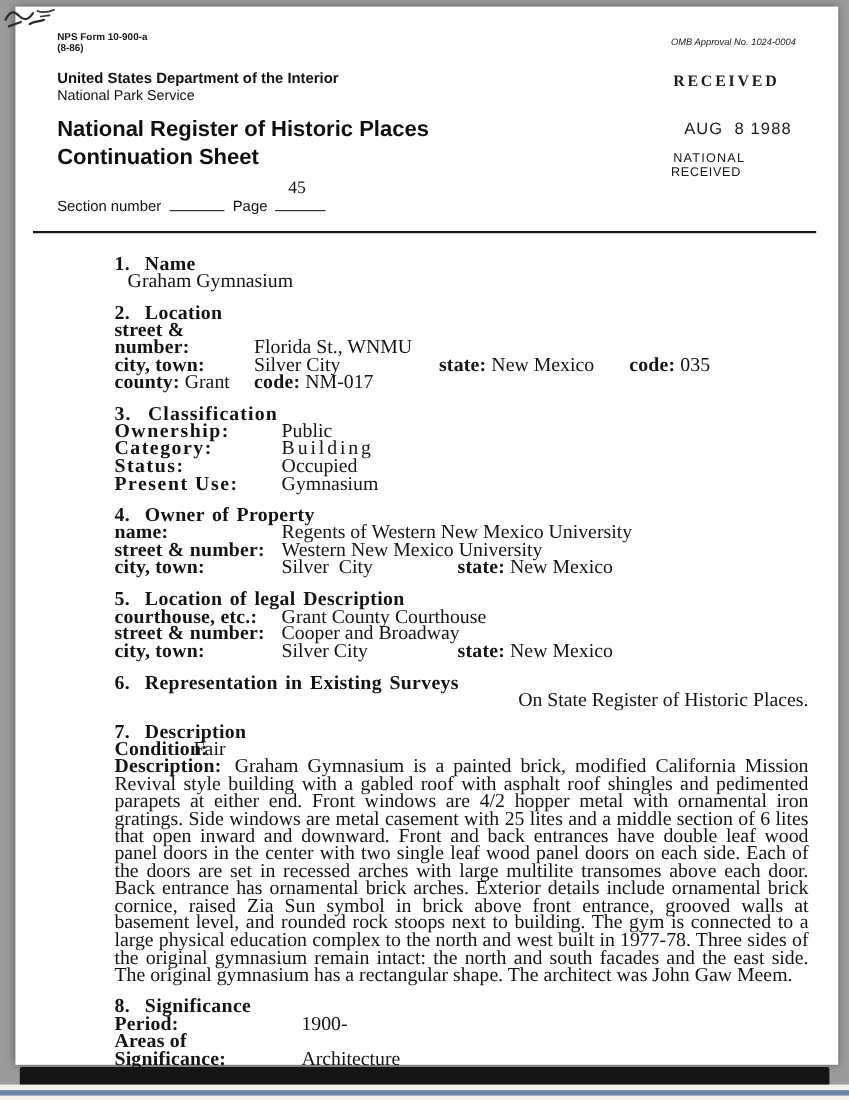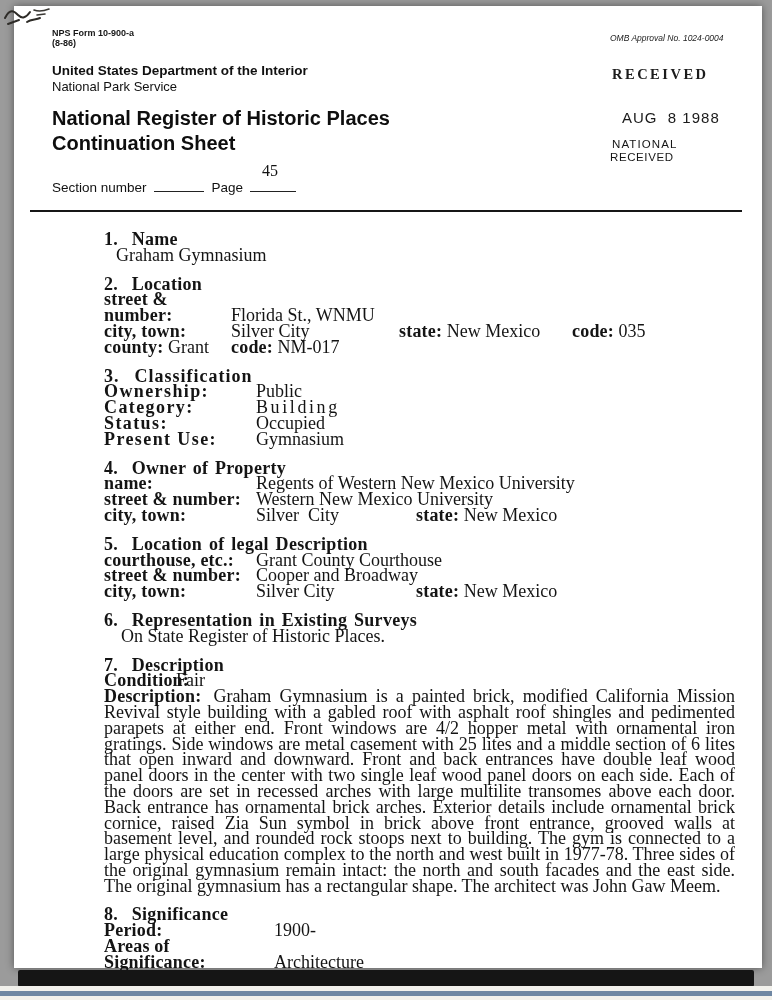--- a/index.html
+++ b/index.html
@@ -30,21 +30,21 @@
   
   .content{position:absolute;top:226px;left:90px;right:27px;font-size:18px;line-height:15.8px;color:#141414;}
   .section{margin-top:13px;}
   .section:first-child{margin-top:0;}
   .sec-h{font-weight:bold;letter-spacing:.3px;word-spacing:2px;}
   .lbl{font-weight:bold;letter-spacing:.2px;}
   .row{margin:0;}
   .ib{display:inline-block;vertical-align:baseline;}
   .w72{width:72px;} .w127{width:127px;} .w140{width:140px;} .w152{width:152px;}
   .w160{width:160px;} .w170{width:170px;} .w173{width:173px;padding-left:28px;}
-  .ind12{margin-left:12px;} .ind17{margin-left:17px;}
+  .ind12{margin-left:12px;} .ind17{margin-left:17px;text-align:right;}
   .sec3 .sec-h{letter-spacing:1px;}
   .sec3 .lbl{letter-spacing:1.4px;}
   .ls-x{letter-spacing:2.6px;}
   p.desc{margin:0;text-align:justify;}
   .desc-text{white-space:normal;padding-left:12px;}
 
   
   .scribble{position:absolute;left:0;top:2px;}
   .bottom-white{position:absolute;left:0;top:986px;width:772px;height:14px;background:#f2f1ec;}
   .black-band{position:absolute;left:18px;top:970px;width:736px;height:17px;background:#151515;border-radius:2px;}

